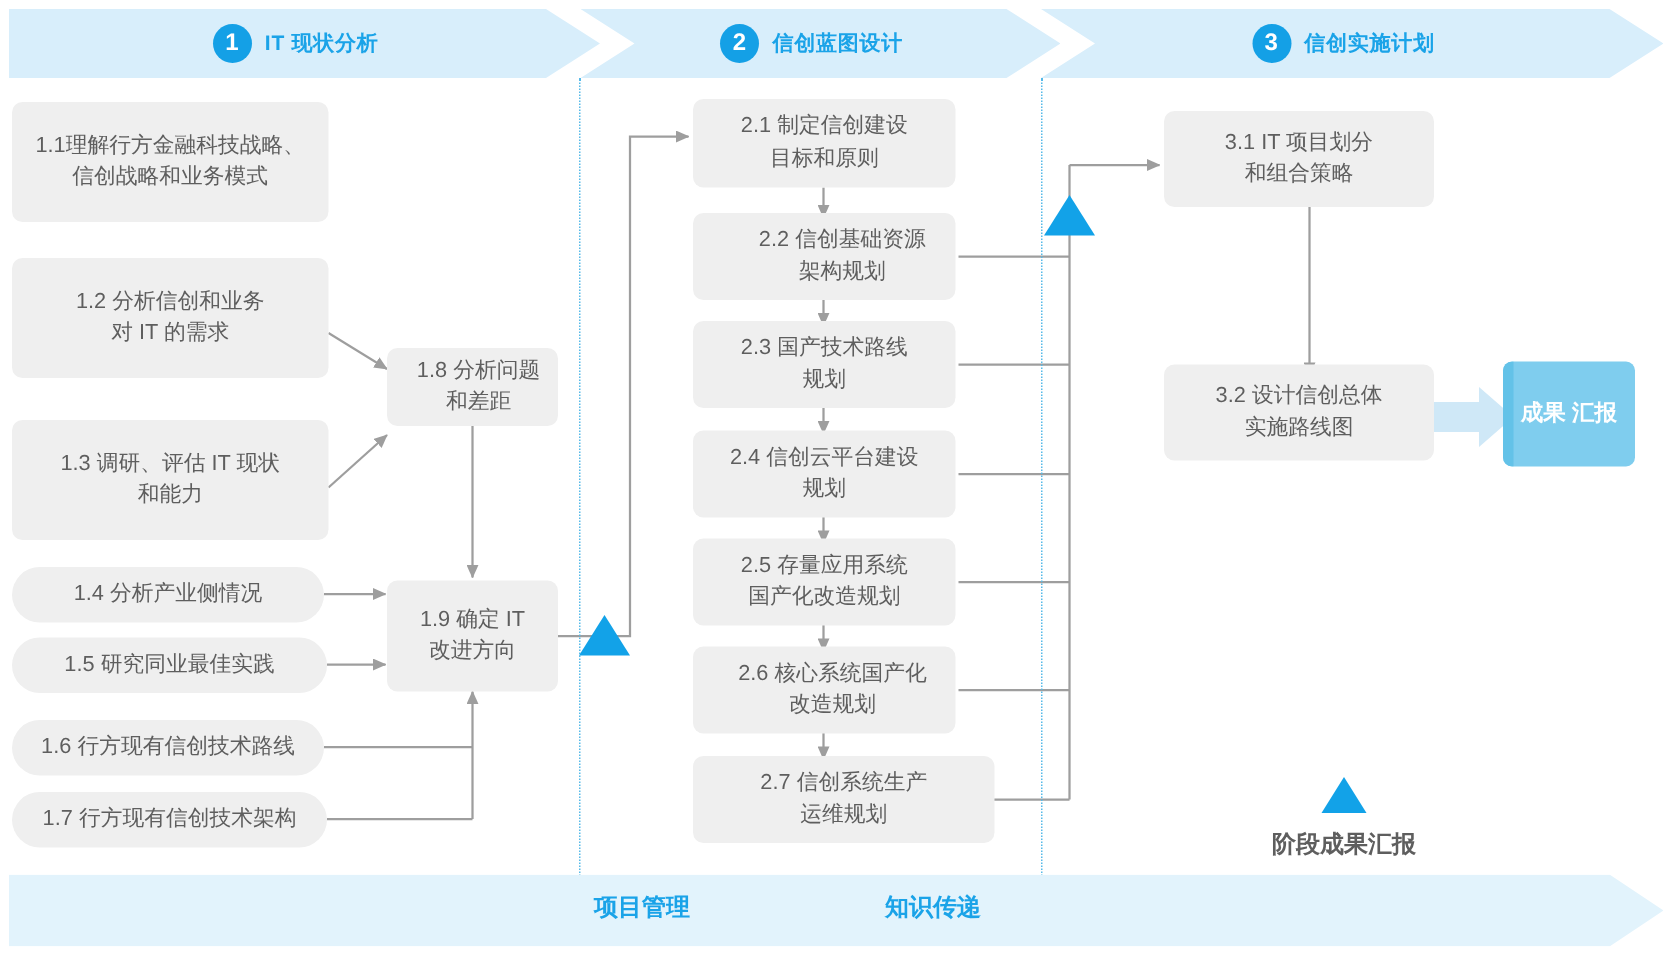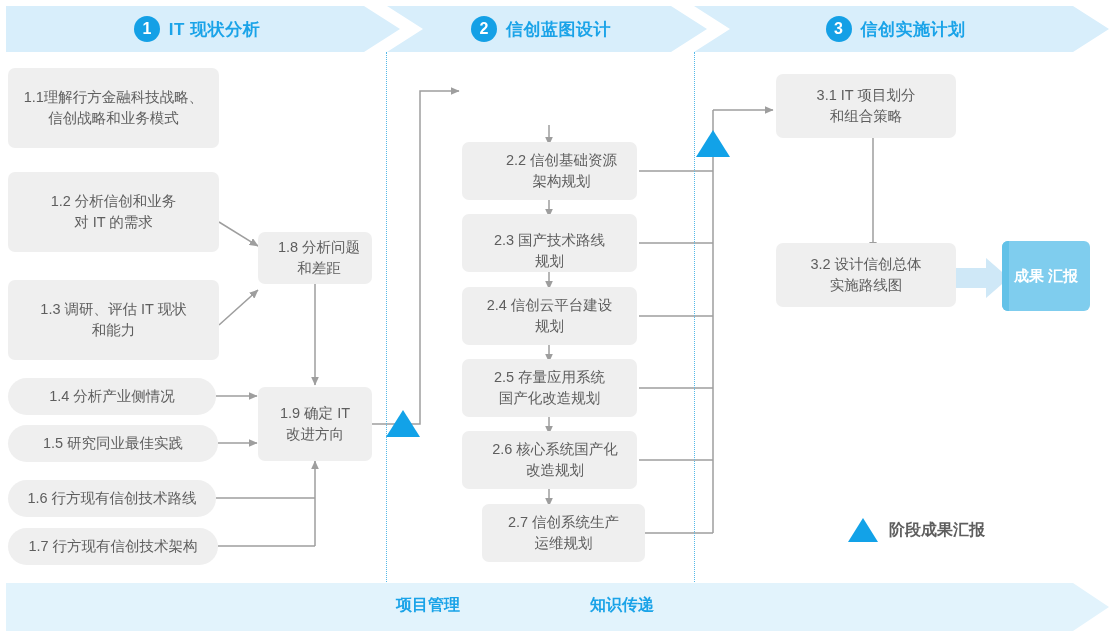--- a/index.html
+++ b/index.html
@@ -39,21 +39,21 @@
     width:26px;height:26px;border-radius:50%;
     background:#14a0e6;
     color:#ffffff;
     font-size:16px;
     font-weight:bold;
     display:flex;align-items:center;justify-content:center;
     line-height:1;
   }
   .ptitle{
     color:#1aa3e8;
-    font-size:17px;
+    font-size:14px;
     font-weight:bold;
     letter-spacing:.5px;
     white-space:nowrap;
   }
 
   
   .vdot{
     position:absolute;
     top:52px;
     width:0;
@@ -107,20 +107,21 @@
     border-right:17px solid transparent;
     border-bottom:27px solid #12a2e8;
     z-index:4;
   }
 
   
   .legend{
     position:absolute;
     display:flex;align-items:center;gap:11px;
     z-index:3;
+    flex-direction:column;
   }
   .legend .ltri{
     width:0;height:0;
     border-left:15px solid transparent;
     border-right:15px solid transparent;
     border-bottom:24px solid #12a2e8;
   }
   .legend .ltxt{
     color:#5e5e5e;font-size:16px;font-weight:bold;white-space:nowrap;
   }
@@ -269,27 +270,33 @@
     </span>
   </div>
 
   <div class="box" style="left:258px;top:387px;width:114px;height:74px;">
     <span>
       <span>1.9 确定 IT</span>
       <span>改进方向</span>
     </span>
   </div>
 
+  <div class="box" style="left:462px;top:66px;width:175px;height:59px;">
+    <span>
+      <span>2.1 制定信创建设</span>
+      <span>目标和原则</span>
+    </span>
+  </div>
   <div class="box" style="left:462px;top:142px;width:175px;height:58px;padding-left:32px;">
     <span>
       <span>2.2 信创基础资源</span>
       <span>架构规划</span>
     </span>
   </div>
-  <div class="box" style="left:462px;top:214px;width:175px;height:58px;align-items:flex-end;">
+  <div class="box" style="left:462px;top:214px;width:175px;height:58px;">
     <span>
       <span>2.3 国产技术路线</span>
       <span>规划</span>
     </span>
   </div>
   <div class="box" style="left:462px;top:287px;width:175px;height:58px;">
     <span>
       <span>2.4 信创云平台建设</span>
       <span>规划</span>
     </span>
@@ -299,21 +306,21 @@
       <span>2.5 存量应用系统</span>
       <span>国产化改造规划</span>
     </span>
   </div>
   <div class="box" style="left:462px;top:431px;width:175px;height:58px;padding-left:19px;">
     <span>
       <span>2.6 核心系统国产化</span>
       <span>改造规划</span>
     </span>
   </div>
-  <div class="box" style="left:462px;top:504px;width:163px;height:58px;margin-left:20px;">
+  <div class="box" style="left:462px;top:504px;width:201px;height:58px;">
     <span>
       <span>2.7 信创系统生产</span>
       <span>运维规划</span>
     </span>
   </div>
 
   <div class="box" style="left:776px;top:74px;width:180px;height:64px;">
     <span>
       <span>3.1 IT 项目划分</span>
       <span>和组合策略</span>

